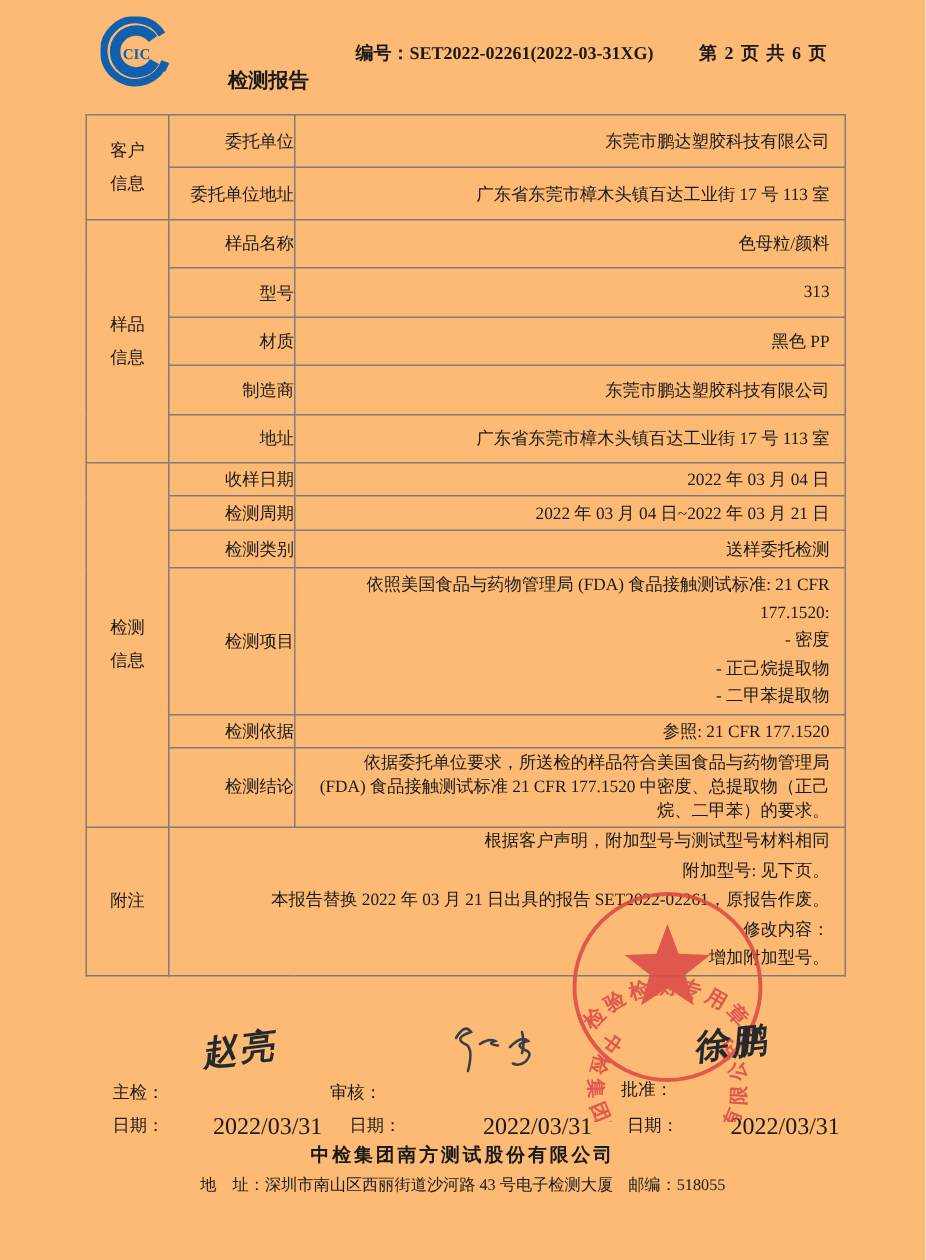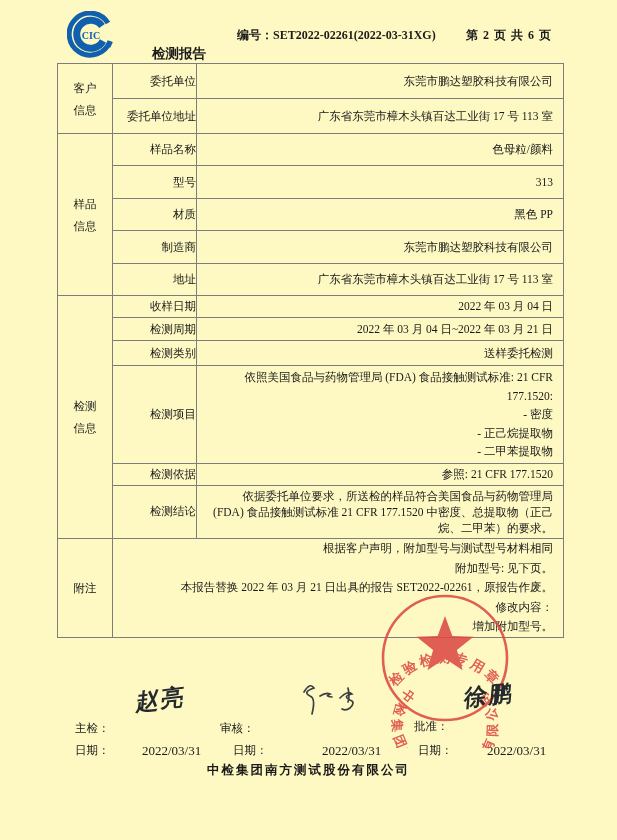--- a/index.html
+++ b/index.html
@@ -1,29 +1,29 @@
 <!DOCTYPE html>
 <html><head>
 <meta charset="utf-8">
 <style>
   html,body{margin:0;padding:0;background:#ffffff;}
   .page{
-    position:relative;width:617px;height:840px;background:#fef9c3;
+    position:relative;width:617px;height:840px;background:#fdba74;
     font-family:"Liberation Serif","DejaVu Serif",serif;
     color:#1a1a1a;overflow:hidden;
   }
   
   .header{position:absolute;left:0;top:0;width:617px;height:64px;}
   .logo{position:absolute;left:67px;top:11px;width:48px;height:48px;}
   .hdr-title{position:absolute;left:152px;top:45px;font-weight:bold;font-size:13.5px;}
   .hdr-no{position:absolute;left:237px;top:27px;font-weight:bold;font-size:12px;white-space:nowrap;}
   .hdr-page{position:absolute;left:466px;top:27px;font-weight:bold;font-size:12px;white-space:nowrap;letter-spacing:1px;}
   
   .report-table{
-    position:absolute;left:57px;top:63px;
+    position:absolute;left:57px;top:76px;
     border-collapse:collapse;table-layout:fixed;width:506px;
     font-size:11.5px;
   }
   .report-table th,.report-table td{
     border:1px solid #7d7d7d;padding:0;vertical-align:middle;
     font-weight:normal;overflow:hidden;text-align:right;
   }
   col.c1{width:55px;} col.c2{width:84px;} col.c3{width:367px;}
   th.group{text-align:center;white-space:pre-line;line-height:22px;font-size:11.5px;}
   td.label{padding-left:12px;}
@@ -33,21 +33,21 @@
   tr.r-concl td.value{line-height:16px;padding-top:2px;padding-bottom:2px;}
   tr.r-note td.value{line-height:19.6px;}
   
   .sig-label{position:absolute;font-size:11.5px;white-space:nowrap;margin-top:21px;}
   .sig-name{
     position:absolute;font-size:23px;font-weight:bold;color:#24292e;
     transform:rotate(-7deg) skewX(-12deg);letter-spacing:2px;white-space:nowrap;
   }
   .sig-svg{position:absolute;}
   .date-label{position:absolute;font-size:11.5px;white-space:nowrap;font-family:Liberation Mono, monospace;}
-  .date-value{position:absolute;font-size:13px;white-space:nowrap;}
+  .date-value{position:absolute;font-size:16px;white-space:nowrap;}
   
   .stamp{position:absolute;left:352px;top:568px;width:190px;height:180px;opacity:0.88;z-index:5;pointer-events:none;}
   
   .footer{position:absolute;left:0;top:762px;width:617px;text-align:center;}
   .footer .company{font-weight:bold;font-size:12.5px;letter-spacing:2px;}
   .footer .line{font-size:10.8px;margin-top:4px;white-space:nowrap;}
   .footer .link{color:#0000cc;text-decoration:underline;}
   .footer .sep{display:inline-block;width:10px;}
 </style>
 </head>
@@ -179,15 +179,18 @@
     <text font-size="13" font-weight="bold" fill="#dd4a46" letter-spacing="4.5" font-family="Liberation Serif, DejaVu Serif, serif">
       <textPath href="#arcTop" startOffset="50%" text-anchor="middle">中检集团南方测试股份有限公司</textPath>
     </text>
     <text font-size="13.5" font-weight="bold" fill="#dd4a46" letter-spacing="3" font-family="Liberation Serif, DejaVu Serif, serif">
       <textPath href="#arcBottom" startOffset="50%" text-anchor="middle">检验检测专用章</textPath>
     </text>
   </svg>
 
   <div class="footer">
     <div class="company">中检集团南方测试股份有限公司</div>
+    <div class="line">
+      <span>地　址：</span><span>深圳市南山区西丽街道沙河路 43 号电子检测大厦</span><span class="sep"></span><span>邮编：</span><span>518055</span>
+    </div>
   </div>
 
 </div>
 
 </body></html>

